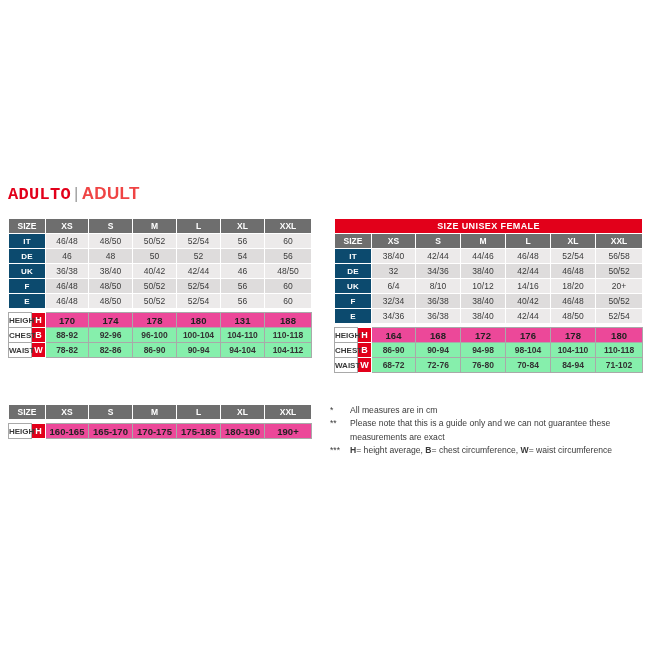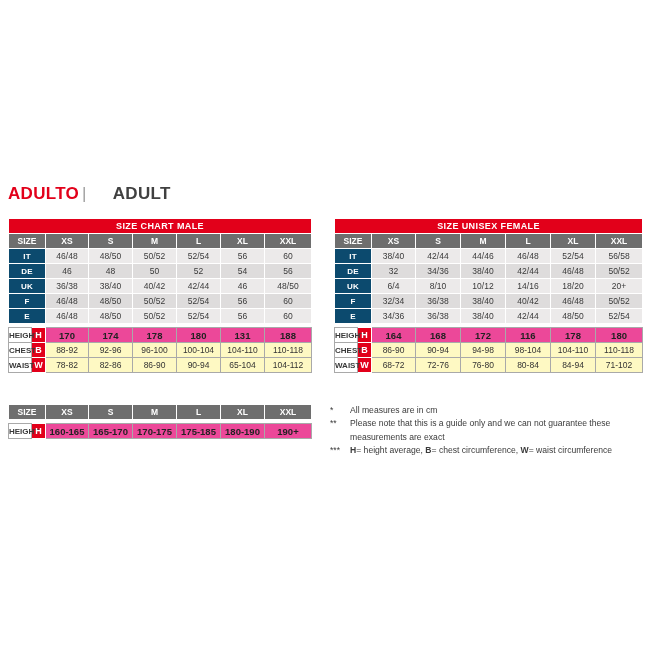--- a/index.html
+++ b/index.html
@@ -17,23 +17,23 @@
 
   
   .title {
     position: absolute;
     left: 8px; top: 184px;
     font-size: 17px;
     font-weight: bold;
     letter-spacing: 0.3px;
     white-space: nowrap;
   }
-  .title .t-red { color: #e2001a; }
+  .title .t-red { color: #e2001a; font-family: Liberation Mono, monospace; }
   .title .t-sep { color: #9d9d9d; font-weight: normal; padding: 0 3px; }
-  .title .t-grey { color: #404040; margin-left: 23px; }
+  .title .t-grey { color: #ef4444; }
 
   
   .chart {
     position: absolute;
     border-collapse: collapse;
     table-layout: fixed;
   }
   .chart td, .chart th {
     border: 1px solid #ffffff;
     font-size: 8.5px;
@@ -83,23 +83,23 @@
     width: 14px;
   }
   .chart .measval {
     background: #ec4899;
     color: #222222;
     font-weight: bold;
     font-size: 9.5px;
     border: 1px solid #a9a9a9;
   }
   .chart .measval-s {
-    background: #fef9c3;
+    background: #86efac;
     color: #333333;
-    font-weight: normal;
+    font-weight: bold;
     font-size: 8.5px;
     border: 1px solid #a9a9a9;
     margin-left: 20px;
   }
   .gap-row td { height: 4px; border: none; background: #ffffff; }
 
   
   .notes {
     position: absolute;
     left: 330px; top: 404px;
@@ -128,23 +128,20 @@
         <col style="width:14px">
         <col style="width:43px">
         <col style="width:44px">
       <col style="width:44px">
         <col style="width:44px">
         <col style="width:44px">
         <col style="width:47px">
     </colgroup>
     <tbody>
         <tr>
-          <td class="hdr" colspan="8">SIZE CHART MALE</td>
-        </tr>
-        <tr>
           <td class="colhdr" colspan="2">SIZE</td>
           <td class="colhdr">XS</td>
           <td class="colhdr">S</td>
           <td class="colhdr">M</td>
           <td class="colhdr">L</td>
           <td class="colhdr">XL</td>
           <td class="colhdr">XXL</td>
         </tr>
         <tr>
           <td class="rowlbl" colspan="2">IT</td>
@@ -214,21 +211,21 @@
           <td class="measval-s">104-110</td>
           <td class="measval-s">110-118</td>
         </tr>
         <tr>
           <td class="measlbl">WAIST</td>
           <td class="measchip">W</td>
           <td class="measval-s">78-82</td>
           <td class="measval-s">82-86</td>
           <td class="measval-s">86-90</td>
           <td class="measval-s">90-94</td>
-          <td class="measval-s">65-104</td>
+          <td class="measval-s">94-104</td>
           <td class="measval-s">104-112</td>
         </tr>
       </tbody>
   </table>
 
   <table class="chart" id="tbl-female" style="left:334px; top:218px; width:308px;">
     <colgroup>
       <col style="width:23px">
         <col style="width:14px">
         <col style="width:44px">
@@ -298,41 +295,41 @@
         </tr>
         <tr class="gap-row">
           <td colspan="8"></td>
         </tr>
         <tr>
           <td class="measlbl">HEIGHT</td>
           <td class="measchip">H</td>
           <td class="measval">164</td>
           <td class="measval">168</td>
           <td class="measval">172</td>
-          <td class="measval">116</td>
+          <td class="measval">176</td>
           <td class="measval">178</td>
           <td class="measval">180</td>
         </tr>
         <tr>
           <td class="measlbl">CHEST</td>
           <td class="measchip">B</td>
           <td class="measval-s">86-90</td>
           <td class="measval-s">90-94</td>
           <td class="measval-s">94-98</td>
           <td class="measval-s">98-104</td>
           <td class="measval-s">104-110</td>
           <td class="measval-s">110-118</td>
         </tr>
         <tr>
           <td class="measlbl">WAIST</td>
           <td class="measchip">W</td>
           <td class="measval-s">68-72</td>
           <td class="measval-s">72-76</td>
           <td class="measval-s">76-80</td>
-          <td class="measval-s">80-84</td>
+          <td class="measval-s">70-84</td>
           <td class="measval-s">84-94</td>
           <td class="measval-s">71-102</td>
         </tr>
       </tbody>
   </table>
 
   <table class="chart" id="tbl-unisex" style="left:8px; top:404px; width:303px;">
     <colgroup>
       <col style="width:23px">
         <col style="width:14px">

